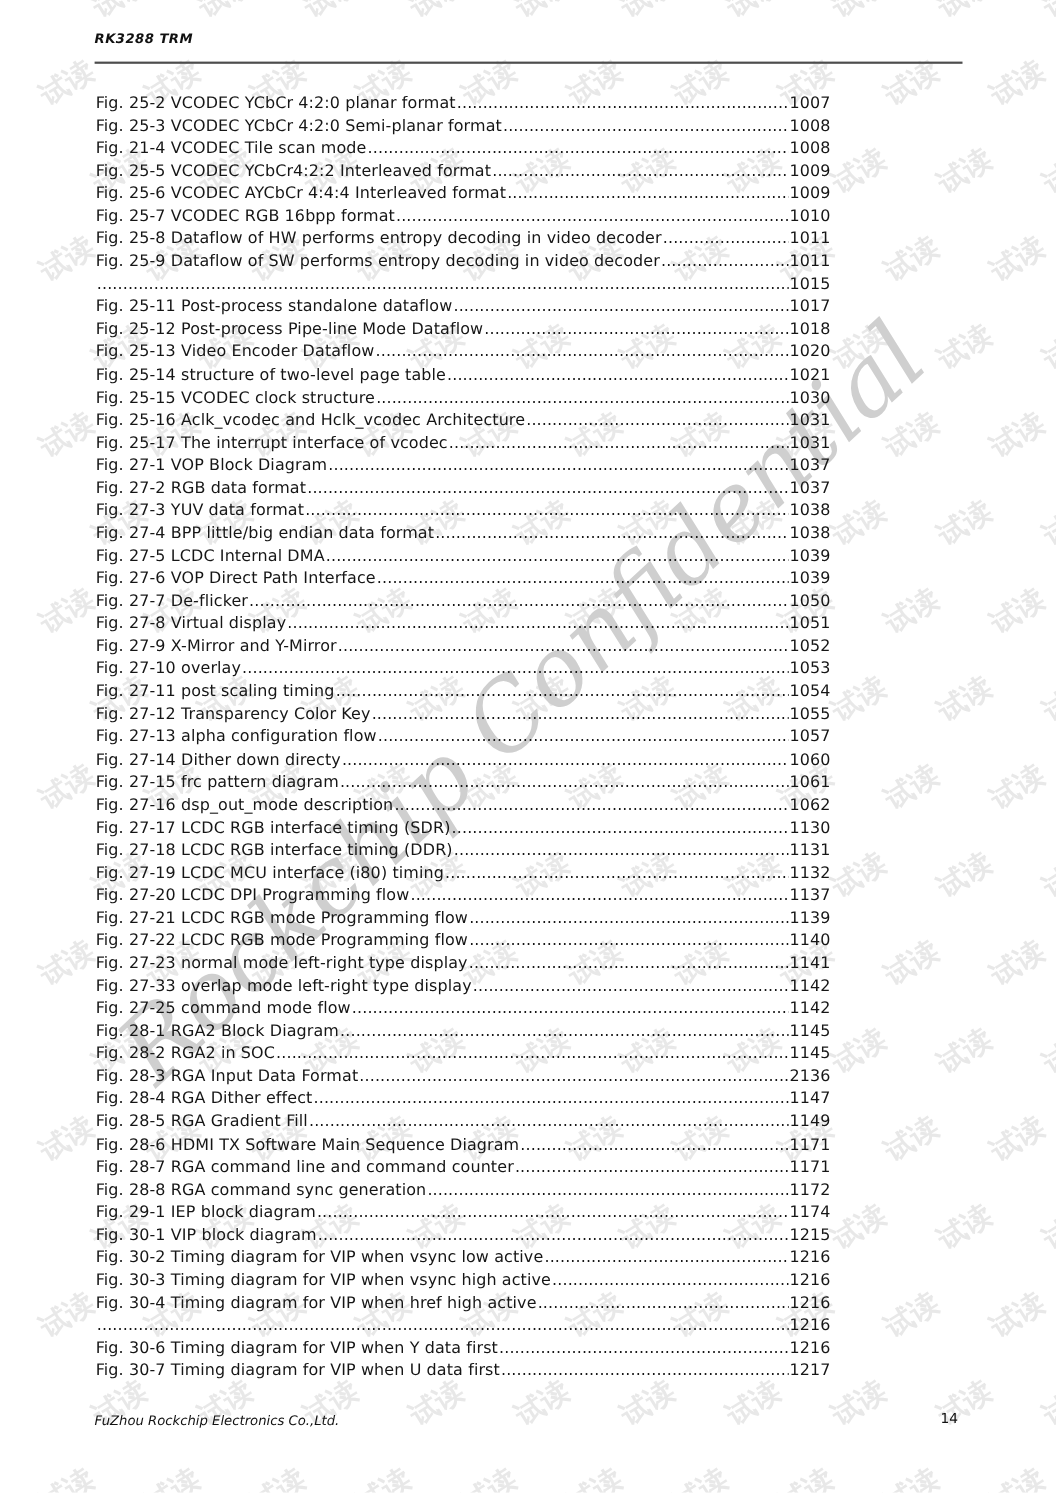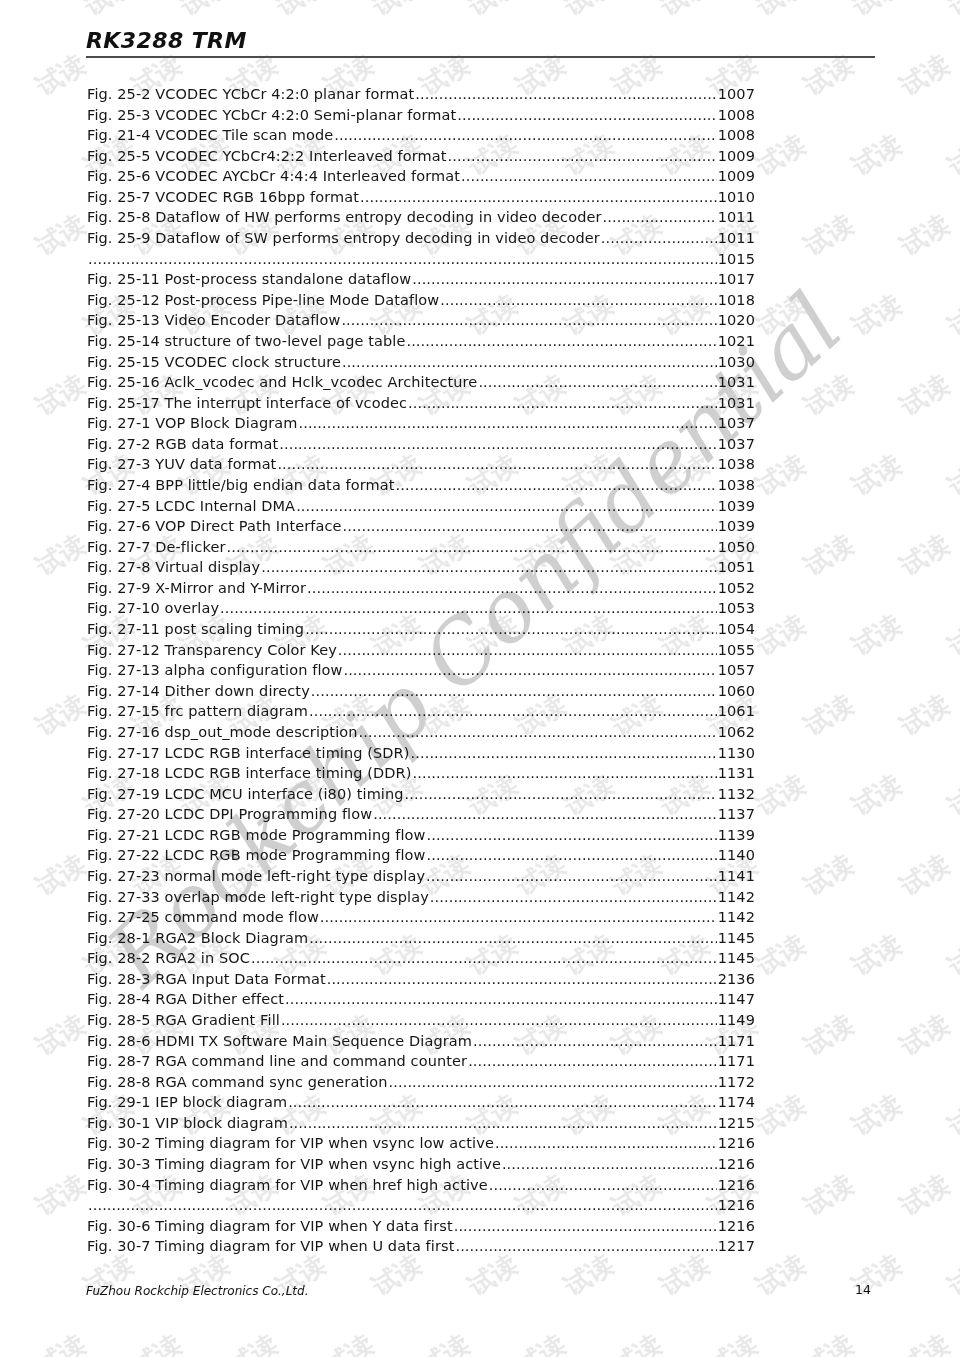--- a/index.html
+++ b/index.html
@@ -36,21 +36,21 @@
     transform:rotate(-43deg);
     transform-origin:0 100%;
     pointer-events:none;
     user-select:none;
   }
   
   #content{position:absolute;inset:0;z-index:1;}
   #doc-header-title{
     position:absolute;
     left:86px;top:28px;
-    font-size:22px;
+    font-size:12px;
     font-weight:bold;
     font-style:italic;
     letter-spacing:0.4px;
     color:#111;
   }
   #header-rule{
     position:absolute;
     left:86px;top:56px;
     width:789px;height:2px;
     background:#4d4d4d;

